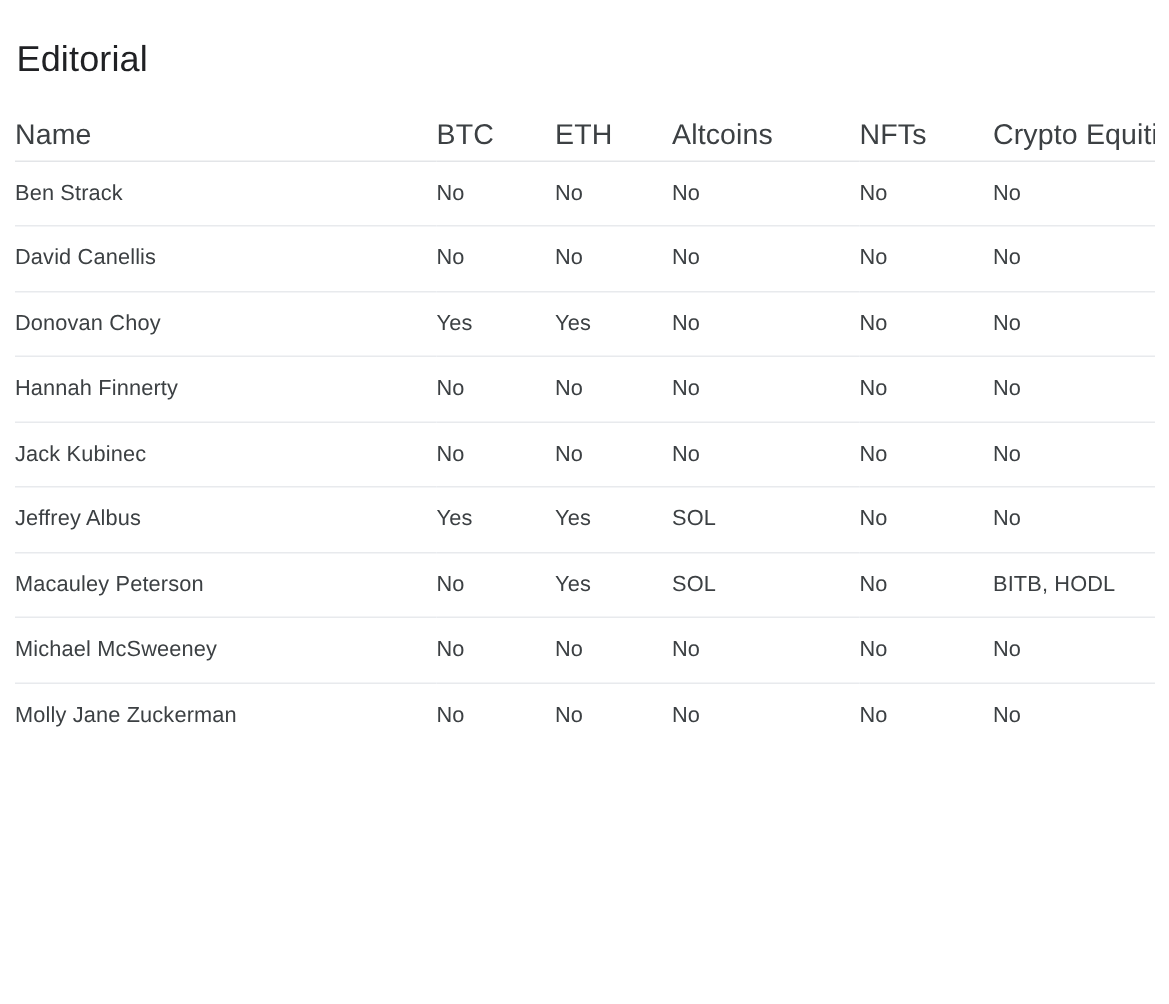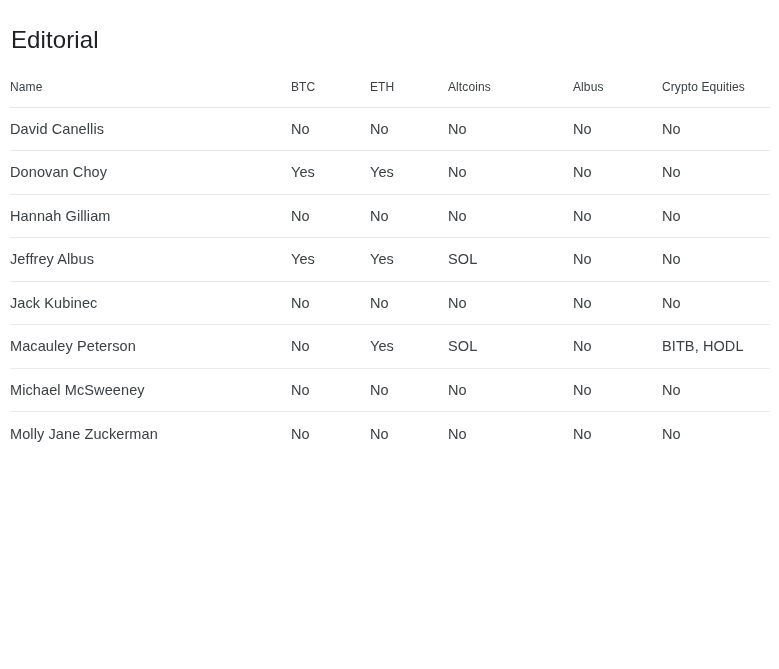--- a/index.html
+++ b/index.html
@@ -55,21 +55,21 @@
     color: #3c4043;
     font-size: 14.5px;
     letter-spacing: 0.1px;
     white-space: nowrap;
     overflow: hidden;
   }
   table.data-table thead th {
     height: 45px;
     border-bottom: 1px solid #e3e5e8;
     color: #3c4043;
-    font-size: 12px;
+    font-size: 19px;
     vertical-align: top;
     padding-top: 18px;
     box-sizing: border-box;
   }
   table.data-table tbody td {
     height: 43.5px;
     border-bottom: 1px solid #e8eaed;
     box-sizing: border-box;
   }
   table.data-table tbody tr:last-child td {
@@ -103,62 +103,70 @@
         <col class="col-alt">
         <col class="col-nft">
         <col class="col-equity">
       </colgroup>
       <thead>
         <tr>
           <th class="cell-name">Name</th>
           <th>BTC</th>
           <th>ETH</th>
           <th>Altcoins</th>
-          <th>Albus</th>
+          <th>NFTs</th>
           <th>Crypto Equities</th>
         </tr>
       </thead>
       <tbody id="table-body">
+          <tr>
+            <td class="cell-name">Ben Strack</td>
+            <td class="cell-btc">No</td>
+            <td class="cell-eth">No</td>
+            <td class="cell-alt">No</td>
+            <td class="cell-nft">No</td>
+            <td class="cell-equity">No</td>
+          </tr>
           <tr>
             <td class="cell-name">David Canellis</td>
             <td class="cell-btc">No</td>
             <td class="cell-eth">No</td>
             <td class="cell-alt">No</td>
             <td class="cell-nft">No</td>
             <td class="cell-equity">No</td>
           </tr>
           <tr>
             <td class="cell-name">Donovan Choy</td>
             <td class="cell-btc">Yes</td>
             <td class="cell-eth">Yes</td>
             <td class="cell-alt">No</td>
             <td class="cell-nft">No</td>
             <td class="cell-equity">No</td>
           </tr>
           <tr>
-            <td class="cell-name">Hannah Gilliam</td>
+            <td class="cell-name">Hannah Finnerty</td>
+            <td class="cell-btc">No</td>
+            <td class="cell-eth">No</td>
+            <td class="cell-alt">No</td>
+            <td class="cell-nft">No</td>
+            <td class="cell-equity">No</td>
+          </tr>
+          <tr>
+            <td class="cell-name">Jack Kubinec</td>
             <td class="cell-btc">No</td>
             <td class="cell-eth">No</td>
             <td class="cell-alt">No</td>
             <td class="cell-nft">No</td>
             <td class="cell-equity">No</td>
           </tr>
           <tr>
             <td class="cell-name">Jeffrey Albus</td>
             <td class="cell-btc">Yes</td>
             <td class="cell-eth">Yes</td>
             <td class="cell-alt">SOL</td>
-            <td class="cell-nft">No</td>
-            <td class="cell-equity">No</td>
-          </tr>
-          <tr>
-            <td class="cell-name">Jack Kubinec</td>
-            <td class="cell-btc">No</td>
-            <td class="cell-eth">No</td>
-            <td class="cell-alt">No</td>
             <td class="cell-nft">No</td>
             <td class="cell-equity">No</td>
           </tr>
           <tr>
             <td class="cell-name">Macauley Peterson</td>
             <td class="cell-btc">No</td>
             <td class="cell-eth">Yes</td>
             <td class="cell-alt">SOL</td>
             <td class="cell-nft">No</td>
             <td class="cell-equity">BITB, HODL</td>

